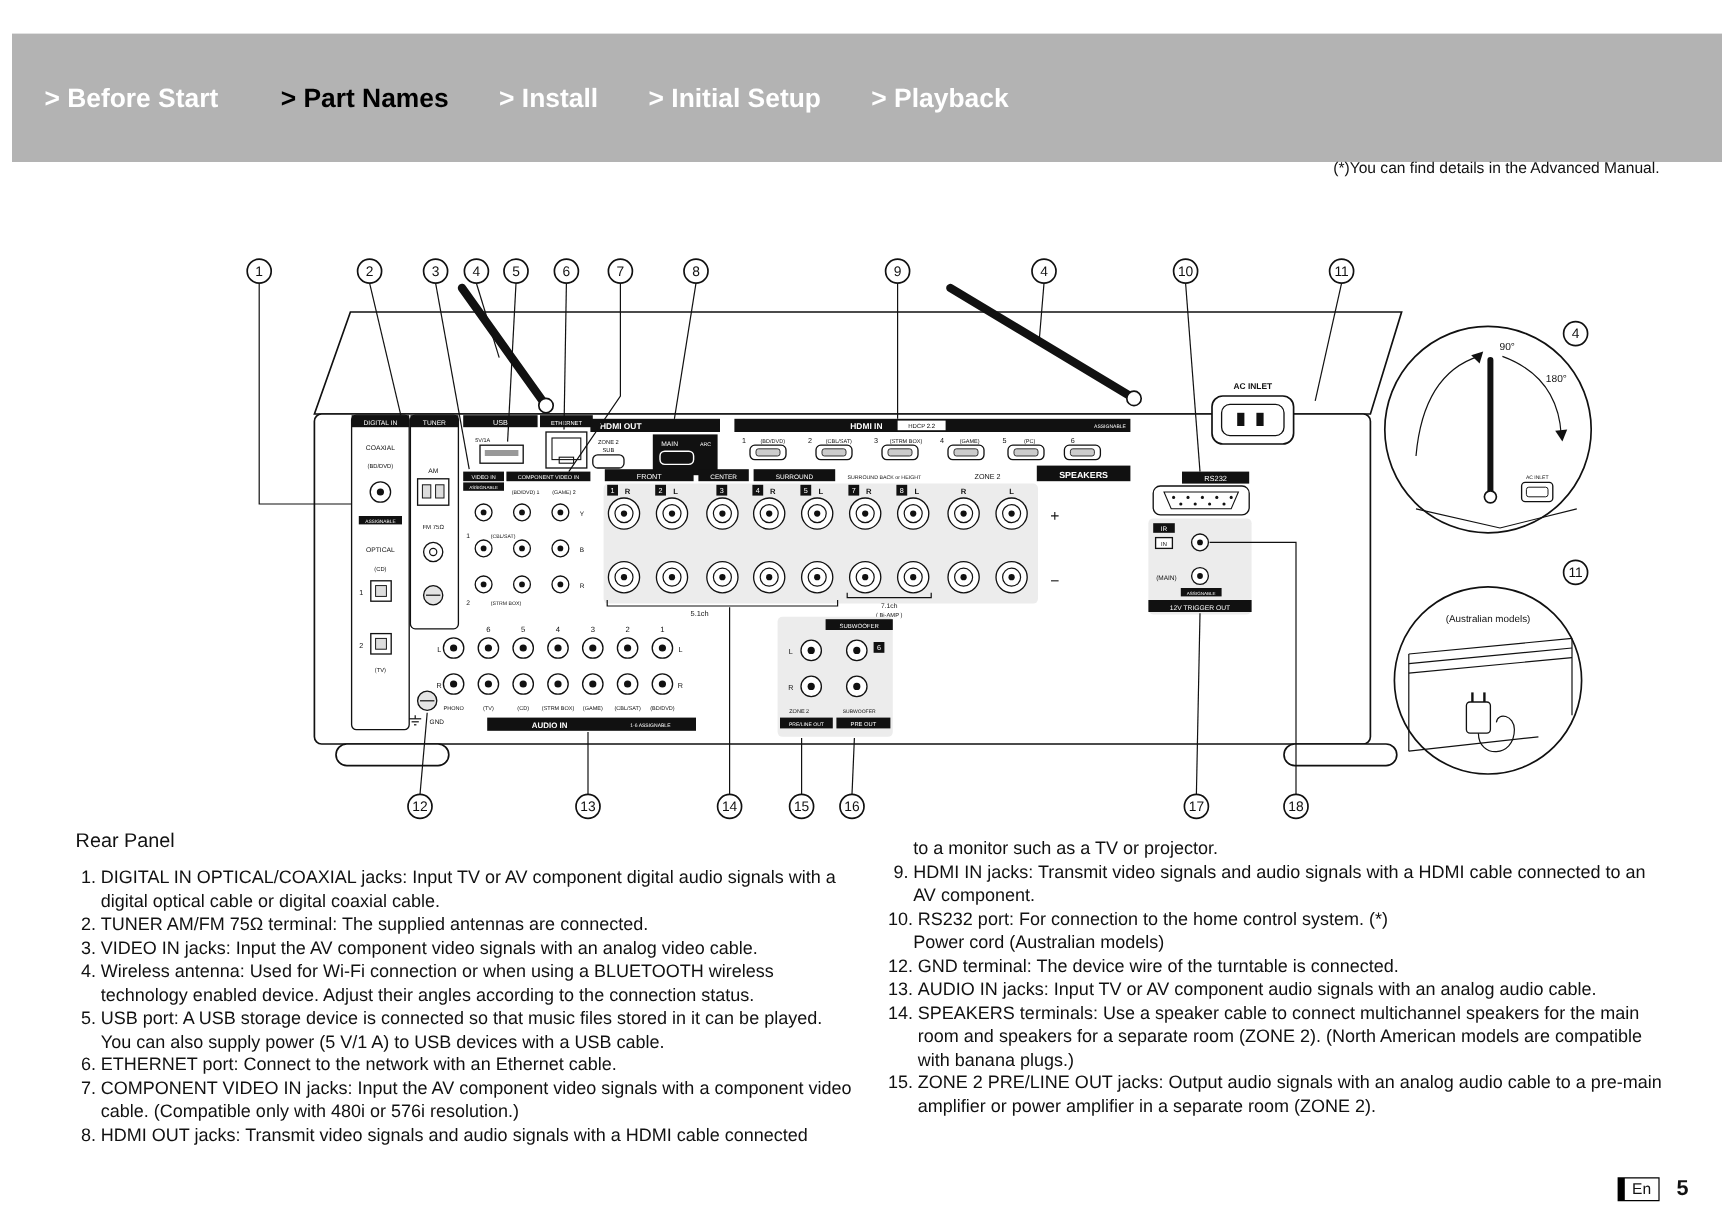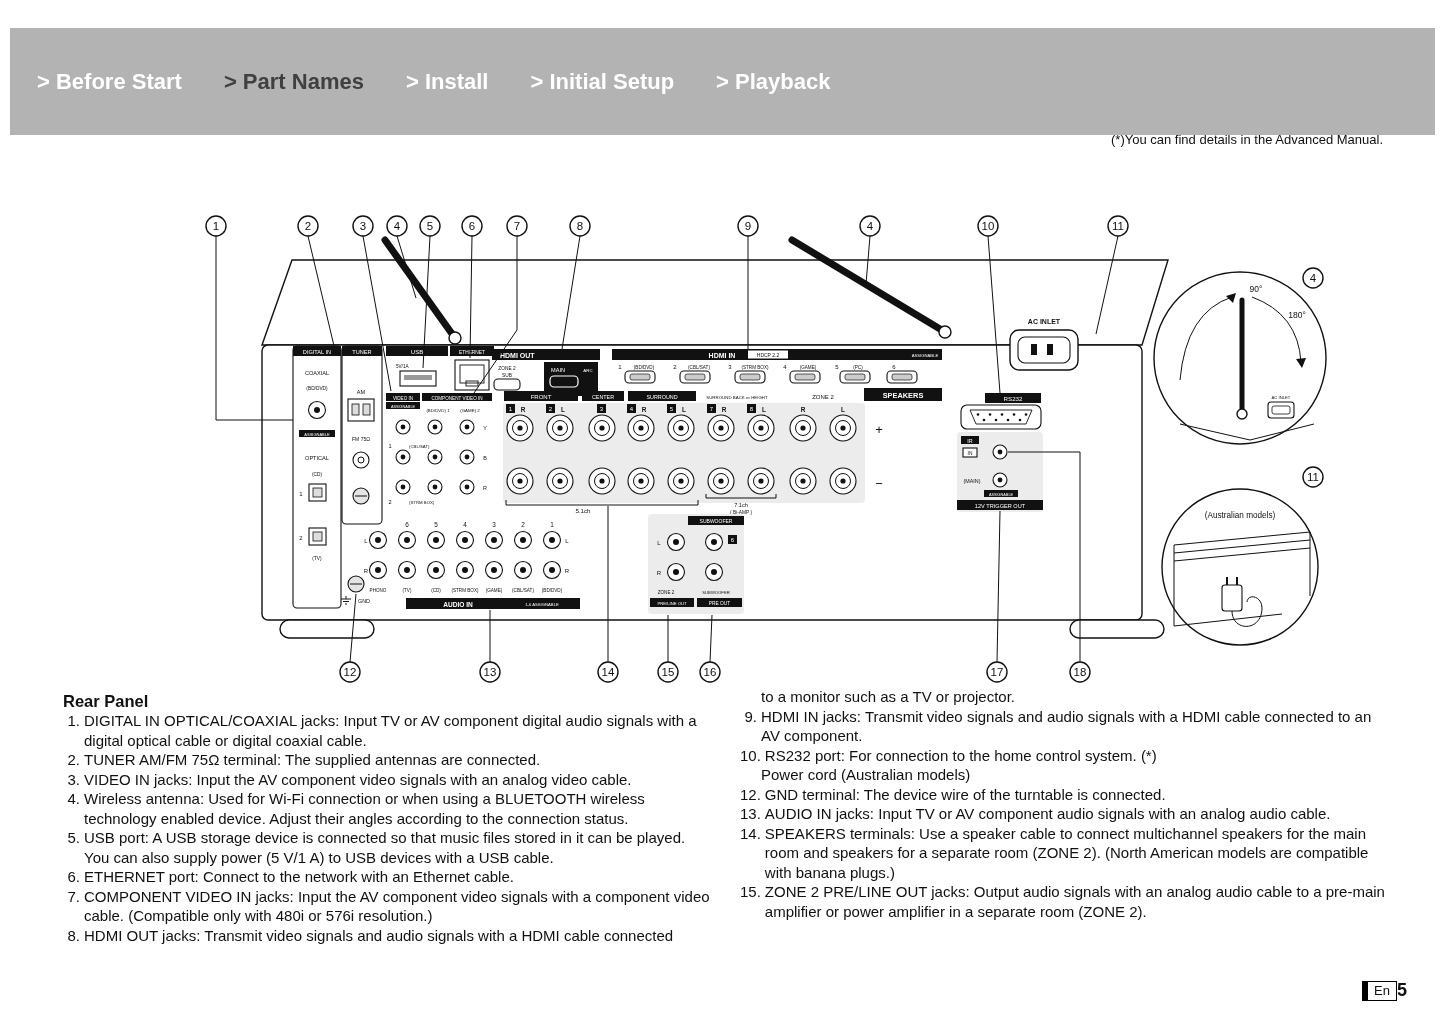--- a/index.html
+++ b/index.html
@@ -8,43 +8,43 @@
     width:1445px; height:1023px; position:relative; overflow:hidden;
     font-family:"Liberation Sans", sans-serif; color:#111;
   }
   
   .header-bar {
     position:absolute; left:10px; top:28px; width:1425px; height:107px;
     background:#b3b3b3; display:flex; align-items:center; gap:42px;
     padding-left:27px;
   }
   .nav-item { font-size:22px; font-weight:bold; color:#fff; white-space:nowrap; cursor:default; }
-  .nav-item.active { color:#404040; }
+  .nav-item.active { color:#000000;margin-left:10px; }
   .top-note { position:absolute; top:132px; right:62px; font-size:13px; color:#111; }
   
   .diagram-wrap { position:absolute; left:0; top:200px; width:1445px; height:492px; }
   .t { font-family:"Liberation Sans", sans-serif; fill:#111; }
   .tw { fill:#fff; }
   .bar { fill:#111; }
   .ln { stroke:#111; stroke-width:1; fill:none; }
   .ln2 { stroke:#111; stroke-width:1.4; fill:none; }
   .sh { fill:#fff; stroke:#111; stroke-width:1.4; }
   .shl { fill:#fff; stroke:#111; stroke-width:1.1; }
   .shg { fill:#ececec; }
   
   .content { position:absolute; left:63px; top:692px; width:1330px; }
-  .content h2 { font-size:16.5px; font-weight:bold; }
+  .content h2 { font-size:16.5px; font-weight:normal; margin-bottom:11px; }
   .cols { position:relative; width:100%; }
   .col-left { position:absolute; left:0; top:0; width:650px; }
   .col-right { position:absolute; left:677px; top:-24px; width:653px; }
   .li { display:flex; font-size:15px; line-height:19.5px; }
   .li .num { flex:0 0 21px; text-align:right; padding-right:4px; }
   .li .txt { flex:1; }
   
-  .footer { position:absolute; right:38px; bottom:22px; display:flex; align-items:center; }
+  .footer { position:absolute; right:38px; bottom:22px; display:flex; align-items:center; gap:14px; }
   .lang-box { border:1.5px solid #000; border-left:6px solid #000; font-size:13px; padding:1px 6px 2px 6px; }
   .page-num { font-size:18px; font-weight:bold; }
 </style>
 </head>
 <body>
 
 <div class="header-bar">
   <span class="nav-item">&gt; Before Start</span>
   <span class="nav-item active">&gt; Part Names</span>
   <span class="nav-item">&gt; Install</span>

